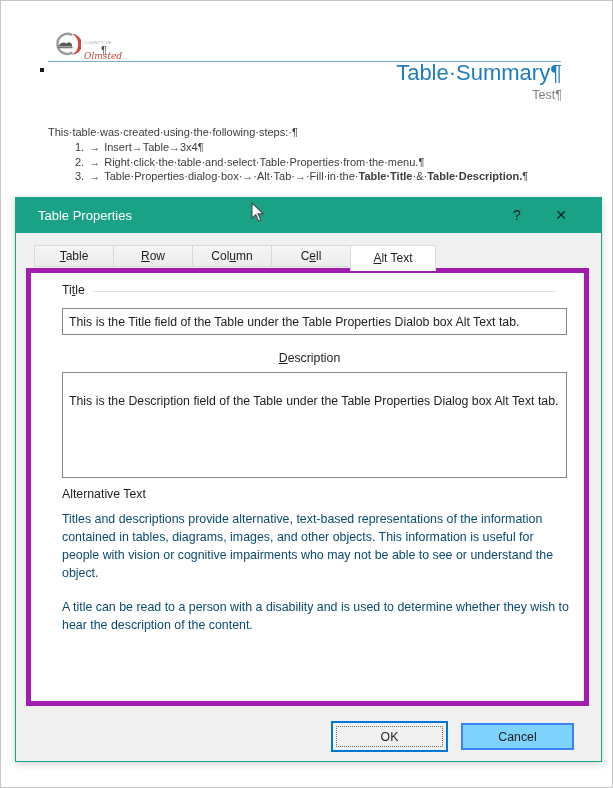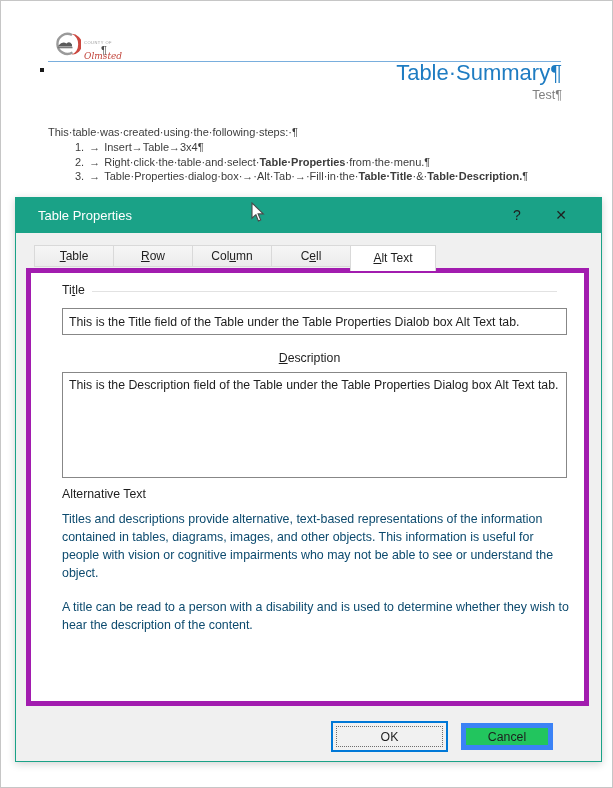--- a/index.html
+++ b/index.html
@@ -80,40 +80,40 @@
   .head-title { top:10px; }
   .head-desc  { top:78px;flex-direction:column; }
   .input-title {
     position:absolute; left:31px; top:35px; width:505px; height:27px;
     border:1px solid #878787; background:#fff; font-size:12.3px; color:#1e1e1e;
     padding:0 6px; font-family:inherit;
   }
   .textarea-desc {
     position:absolute; left:31px; top:99px; width:505px; height:106px;
     border:1px solid #878787; background:#fff; font-size:12.3px; color:#1e1e1e;
-    padding:4px 6px; line-height:17px; resize:none; font-family:inherit; overflow:hidden;
+    padding:20px 6px; line-height:17px; resize:none; font-family:inherit; overflow:hidden;
   }
   .alt-heading { position:absolute; left:31px; top:214px; font-size:12.3px; color:#1e1e1e; }
   .alt-para { position:absolute; left:31px; width:508px; font-size:12.4px; line-height:18px; color:#0c4a6e; }
   .alt-para-1 { top:237px; }
   .alt-para-2 { top:325px; }
 
   .footer { position:absolute; left:0; right:0; bottom:0; height:55px; }
   .btn {
     position:absolute; text-align:center; font-size:12.3px; color:#1e1e1e;
     font-family:inherit; cursor:default;
   }
   .btn-ok {
     left:315px; top:15px; width:117px; height:31px;
     background:#f1f1f1; border:2px solid var(--focus-blue,#0078d7);
     outline:1px dotted #6e6e6e; outline-offset:-6px;
   }
   .btn-cancel {
-    left:445px; top:17px; width:92px; height:27px;
-    background:#22c55e; border:5px solid #3b82f6;
+    left:445px; top:17px; width:113px; height:27px;
+    background:#7dd3fc; border:2px solid #3b82f6;
   }
 
   .cursor { position:absolute; left:250px; top:201px; z-index:9; }
 </style>
 </head>
 <body>
 
 <div class="screen" style="--teal: #1aa287; --heading-blue: #1e7cc2; --focus-blue: #0078d7;">
 
   <div class="logo">
@@ -129,21 +129,21 @@
     </span>
   </div>
   <span class="logo-pilcrow">¶</span>
   <div class="doc-rule"></div>
   <div class="doc-bullet"></div>
   <div class="doc-heading">Table·Summary¶</div>
   <div class="doc-subheading">Test¶</div>
   <div class="doc-intro">This·table·was·created·using·the·following·steps:·¶</div>
   <div class="doc-steps">
       <div class="step"><span class="step-num">1.</span><span class="step-tab">→</span><span>Insert→Table→3x4¶</span></div>
-      <div class="step"><span class="step-num">2.</span><span class="step-tab">→</span><span>Right·click·the·table·and·select·</span><span style="font-weight: bold;">Table·Properties</span><span>·from·the·menu.¶</span></div>
+      <div class="step"><span class="step-num">2.</span><span class="step-tab">→</span><span>Right·click·the·table·and·select·</span><span style="font-weight: normal;">Table·Properties</span><span>·from·the·menu.¶</span></div>
       <div class="step"><span class="step-num">3.</span><span class="step-tab">→</span><span>Table·Properties·dialog·box·→·Alt·Tab·→·Fill·in·the·</span><span style="font-weight: bold;">Table·Title</span><span>·&amp;·</span><span style="font-weight: bold;">Table·Description.</span><span>¶</span></div>
     </div>
 
   <div class="dialog">
     <div class="titlebar">
       <span class="titlebar-title">Table Properties</span>
       <span class="caption-spacer"></span>
       <span class="caption-btn">?</span>
       <span class="caption-btn">✕</span>
       <span class="caption-margin"></span>

